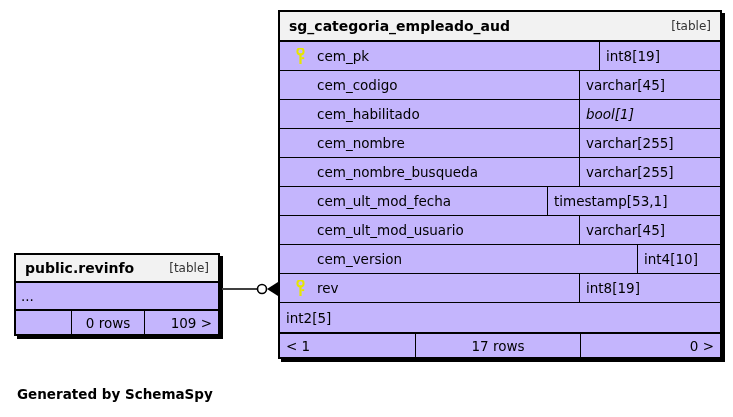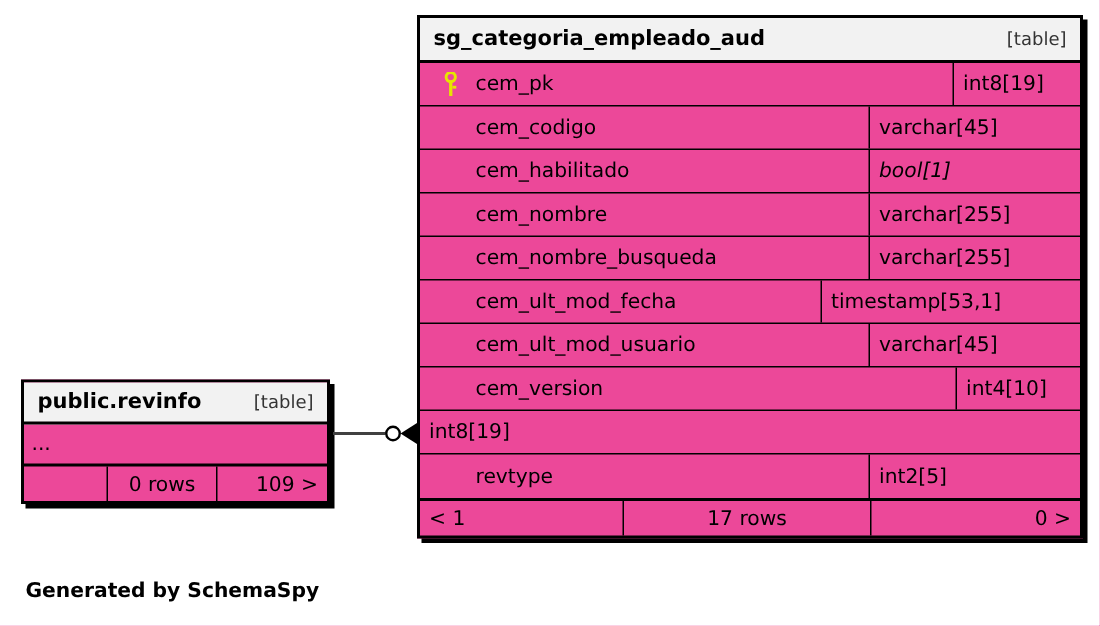--- a/index.html
+++ b/index.html
@@ -13,21 +13,21 @@
     position: relative;
     font-family: "DejaVu Sans", "Liberation Sans", sans-serif;
     color: #000000;
     overflow: hidden;
   }
 
   
   .entity {
     position: absolute;
     box-sizing: border-box;
-    background: #ec4899;
+    background: #c4b5fd;
     border: 2px solid #000000;
     box-shadow: 3px 3px 0 0 #000000;
   }
   .entity .hdr {
     display: flex;
     align-items: center;
     background: #f2f2f2;
     border-bottom: 2px solid #000000;
     box-sizing: border-box;
     padding: 0 9px;
@@ -139,21 +139,21 @@
 
 <div class="entity" id="main-table" style="left:278px; top:10px; width:444px;">
 
   <div class="hdr" style="height:30px;">
     <span class="hdr-name">sg_categoria_empleado_aud</span>
     <span class="hdr-kind">[table]</span>
   </div>
 
   <div id="main-columns">
       <div class="col-row">
-        <div class="col-name" style="width: 356px;">
+        <div class="col-name" style="width: 320px;">
           <span class="key-slot">
             <svg width="9" height="17" viewBox="0 0 9 17">
               <circle cx="4.5" cy="3.4" r="3.1" fill="none" stroke="#e6e600" stroke-width="2"></circle>
               <rect x="3.4" y="5.6" width="2.2" height="10.4" fill="#e6e600"></rect>
               <rect x="5.6" y="9.2" width="2.6" height="1.9" fill="#e6e600"></rect>
             </svg>
           </span>
           <span style="margin-left: 6px;">cem_pk</span>
         </div>
         <div class="col-type" style="flex: 1 1 0%;">int8[19]</div>
@@ -201,27 +201,33 @@
         <div class="col-type" style="flex: 1 1 0%;">varchar[45]</div>
       </div>
       <div class="col-row">
         <div class="col-name" style="width: 358px;">
           <span class="key-slot"></span>
           <span style="margin-left: 6px;">cem_version</span>
         </div>
         <div class="col-type" style="flex: 1 1 0%;">int4[10]</div>
       </div>
       <div class="col-row">
+        <div class="col-name" style="width: 300px;">
+          <span class="key-slot">
+            <svg width="9" height="17" viewBox="0 0 9 17">
+              <circle cx="4.5" cy="3.4" r="3.1" fill="none" stroke="#e6e600" stroke-width="2"></circle>
+              <rect x="3.4" y="5.6" width="2.2" height="10.4" fill="#e6e600"></rect>
+              <rect x="5.6" y="9.2" width="2.6" height="1.9" fill="#e6e600"></rect>
+            </svg>
+          </span>
+          <span style="margin-left: 6px;">rev</span>
+        </div>
         <div class="col-type" style="flex: 1 1 0%;">int8[19]</div>
       </div>
       <div class="col-row" style="border-bottom: none;">
-        <div class="col-name" style="width: 300px;">
-          <span class="key-slot"></span>
-          <span style="margin-left: 6px;">revtype</span>
-        </div>
         <div class="col-type" style="flex: 1 1 0%;">int2[5]</div>
       </div>
     </div>
 
   <div class="foot-row">
     <div class="foot-cell fc-left" style="width:136px;">&lt; 1</div>
     <div class="foot-cell fc-center" style="width:165px;">17 rows</div>
     <div class="foot-cell fc-right" style="flex:1;">0 &gt;</div>
   </div>
 </div>

